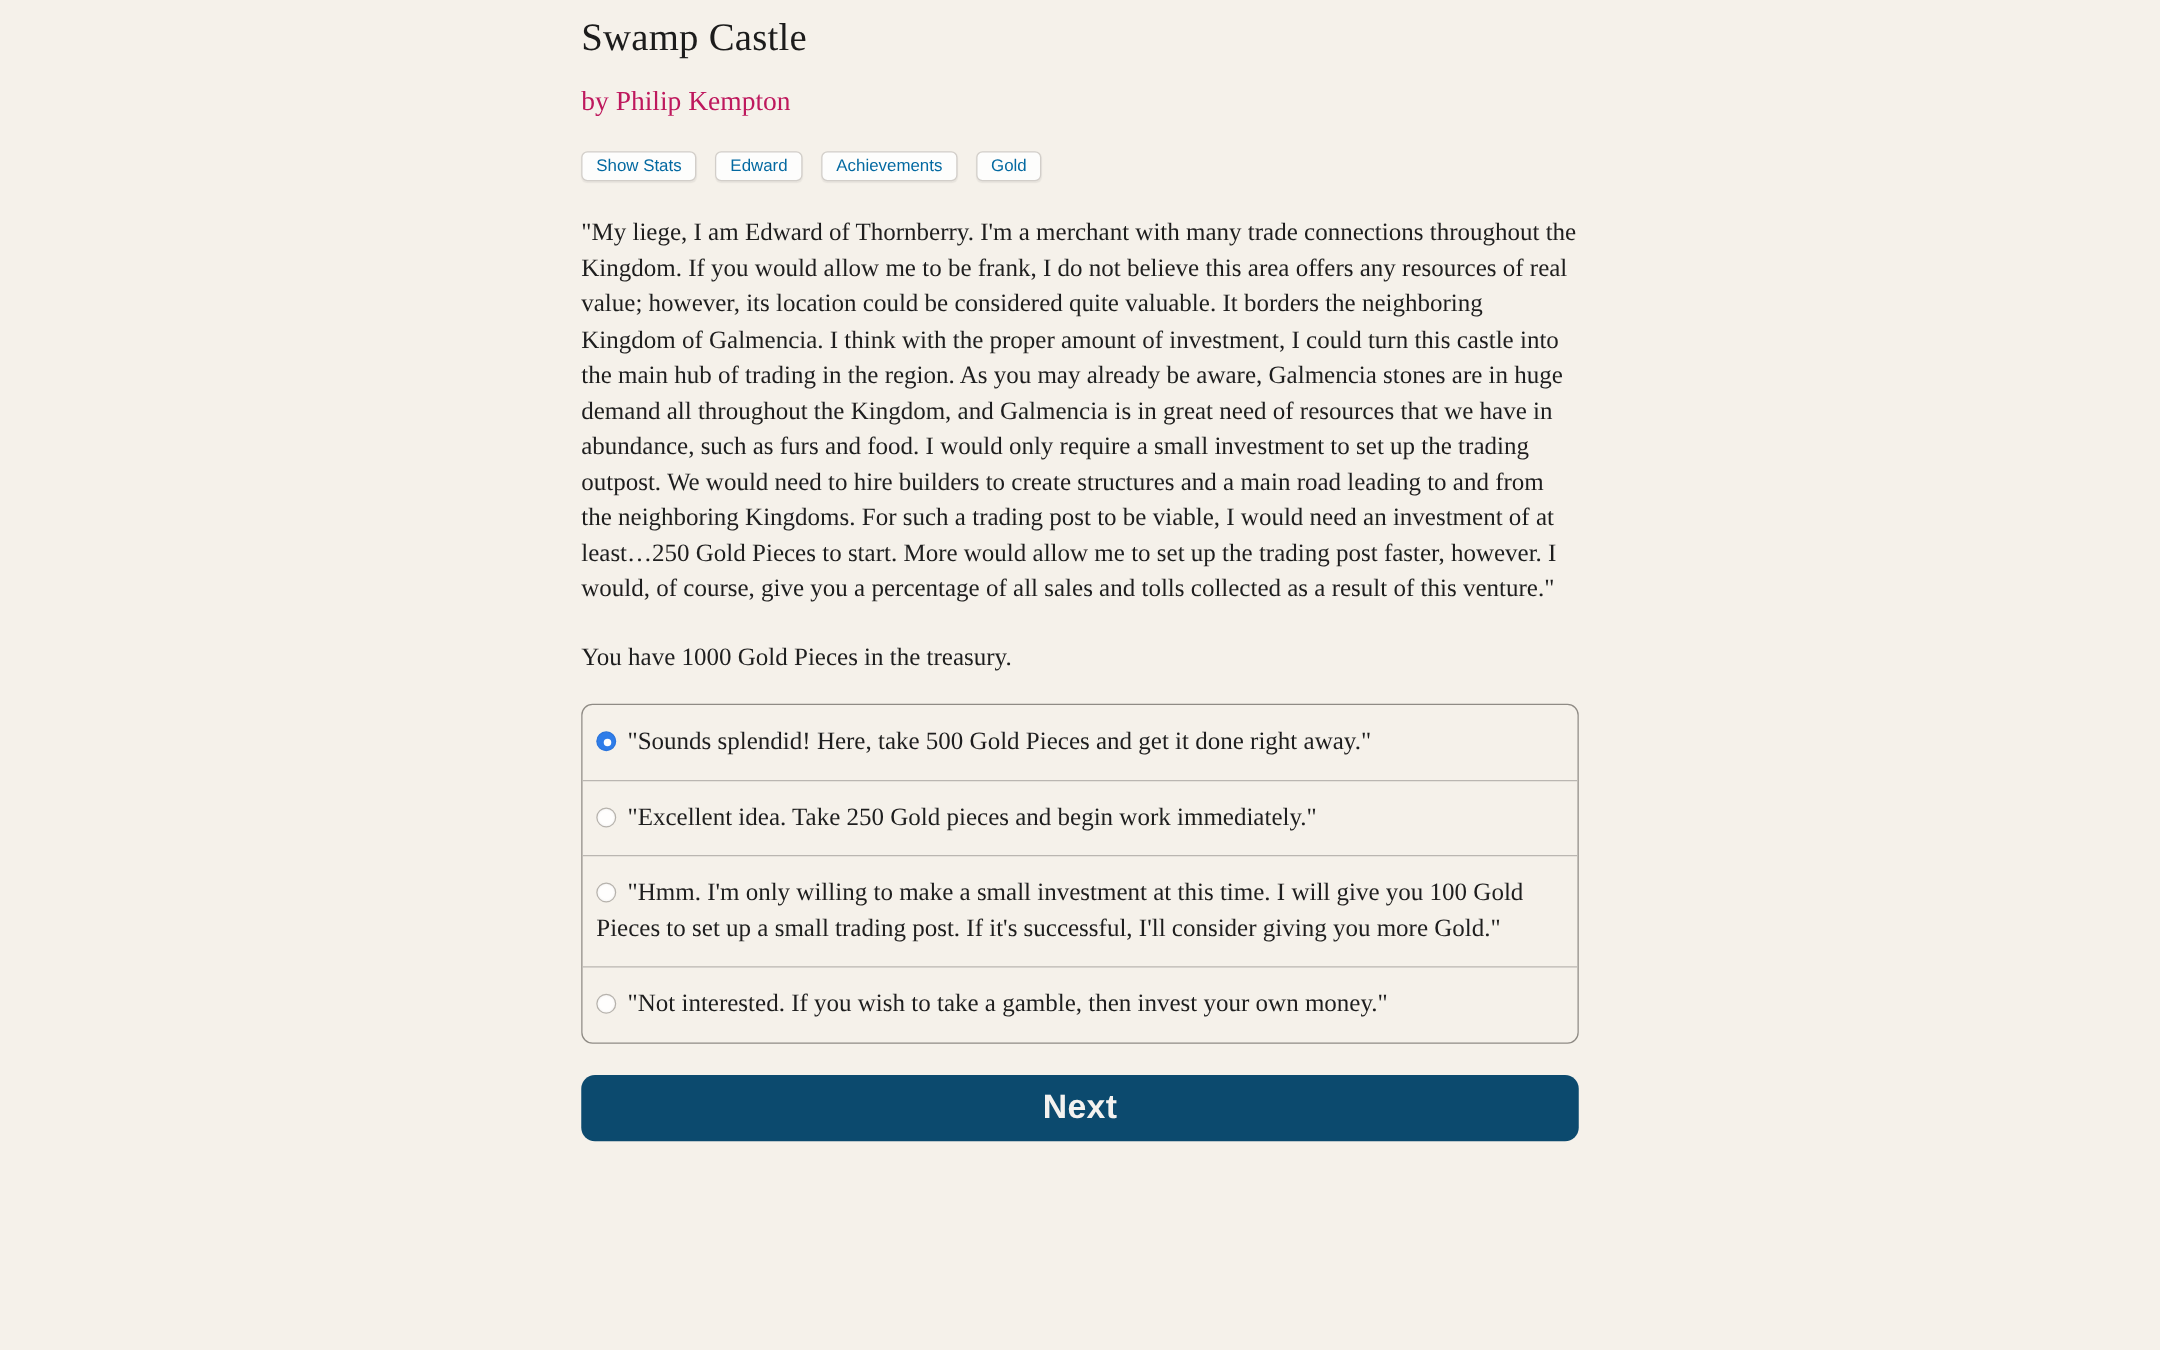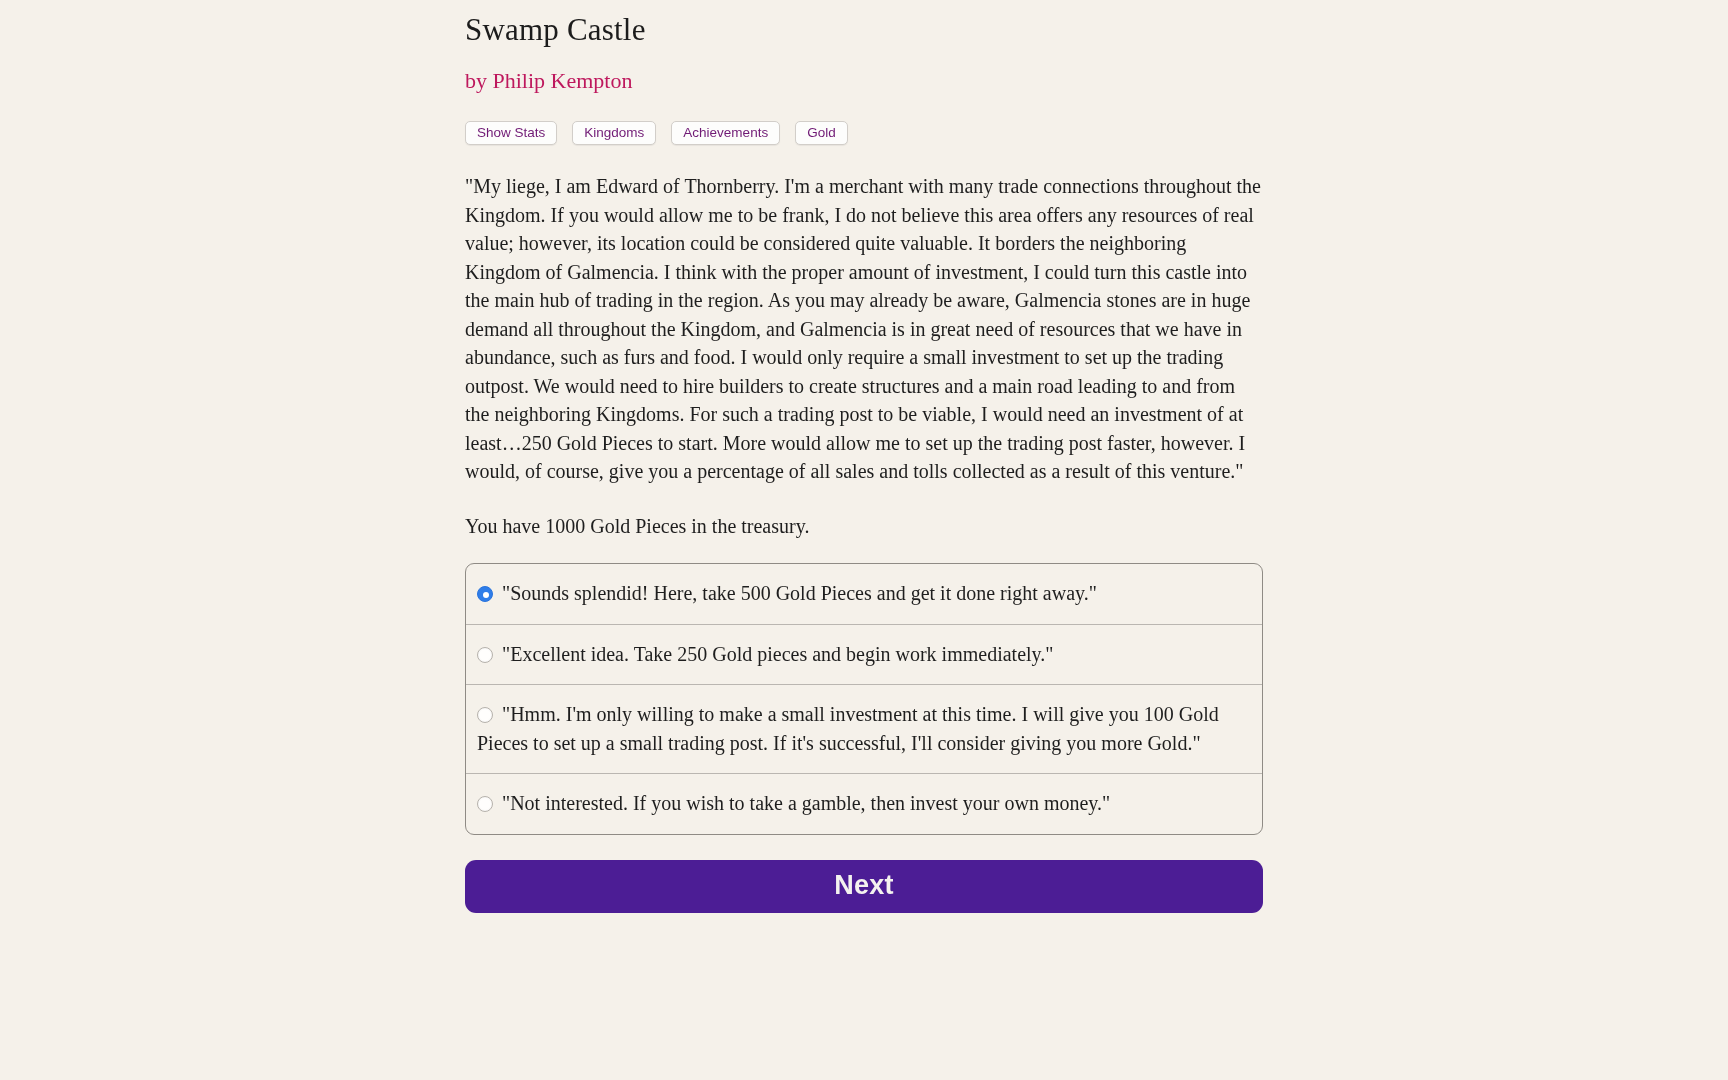--- a/index.html
+++ b/index.html
@@ -29,21 +29,21 @@
     margin: 0 0 27px 0;
   }
   .toolbar {
     display: flex;
     gap: 15px;
     margin: 0 0 27px 0;
   }
   .tb-btn {
     font-family: "Liberation Sans", sans-serif;
     font-size: 13.5px;
-    color: #701a75;
+    color: #0369a1;
     background: #fdfdfc;
     border: 1px solid #d2cec9;
     border-radius: 5px;
     padding: 3px 11px 4px 11px;
     box-shadow: 0 1px 1px rgba(0,0,0,0.06);
     cursor: pointer;
     white-space: nowrap;
   }
   .story p {
     font-size: 20px;
@@ -90,21 +90,21 @@
     top: 5px;
     width: 6px;
     height: 6px;
     border-radius: 50%;
     background: #ffffff;
   }
   .next-btn {
     display: block;
     width: 100%;
     margin-top: 25px;
-    background: #4c1d95;
+    background: #0c4a6e;
     color: #f4f2ef;
     font-family: "Liberation Sans", sans-serif;
     font-weight: bold;
     font-size: 27px;
     text-align: center;
     border: none;
     border-radius: 11px;
     padding: 10px 0 12px 0;
     cursor: pointer;
     letter-spacing: 0.3px;
@@ -114,21 +114,21 @@
 <body>
 
 <div class="content">
 
   <h1 class="title">Swamp Castle</h1>
 
   <div class="author">by Philip Kempton</div>
 
   <div class="toolbar">
     <button class="tb-btn">Show Stats</button>
-    <button class="tb-btn">Kingdoms</button>
+    <button class="tb-btn">Edward</button>
     <button class="tb-btn">Achievements</button>
     <button class="tb-btn">Gold</button>
   </div>
 
   <div class="story">
     <p>"My liege, I am Edward of Thornberry. I'm a merchant with many trade connections throughout the Kingdom. If you would allow me to be frank, I do not believe this area offers any resources of real value; however, its location could be considered quite valuable. It borders the neighboring Kingdom of Galmencia. I think with the proper amount of investment, I could turn this castle into the main hub of trading in the region. As you may already be aware, Galmencia stones are in huge demand all throughout the Kingdom, and Galmencia is in great need of resources that we have in abundance, such as furs and food. I would only require a small investment to set up the trading outpost. We would need to hire builders to create structures and a main road leading to and from the neighboring Kingdoms. For such a trading post to be viable, I would need an investment of at least…250 Gold Pieces to start. More would allow me to set up the trading post faster, however. I would, of course, give you a percentage of all sales and tolls collected as a result of this venture."</p>
     <p>You have 1000 Gold Pieces in the treasury.</p>
   </div>
 
   <div class="choices-box">

